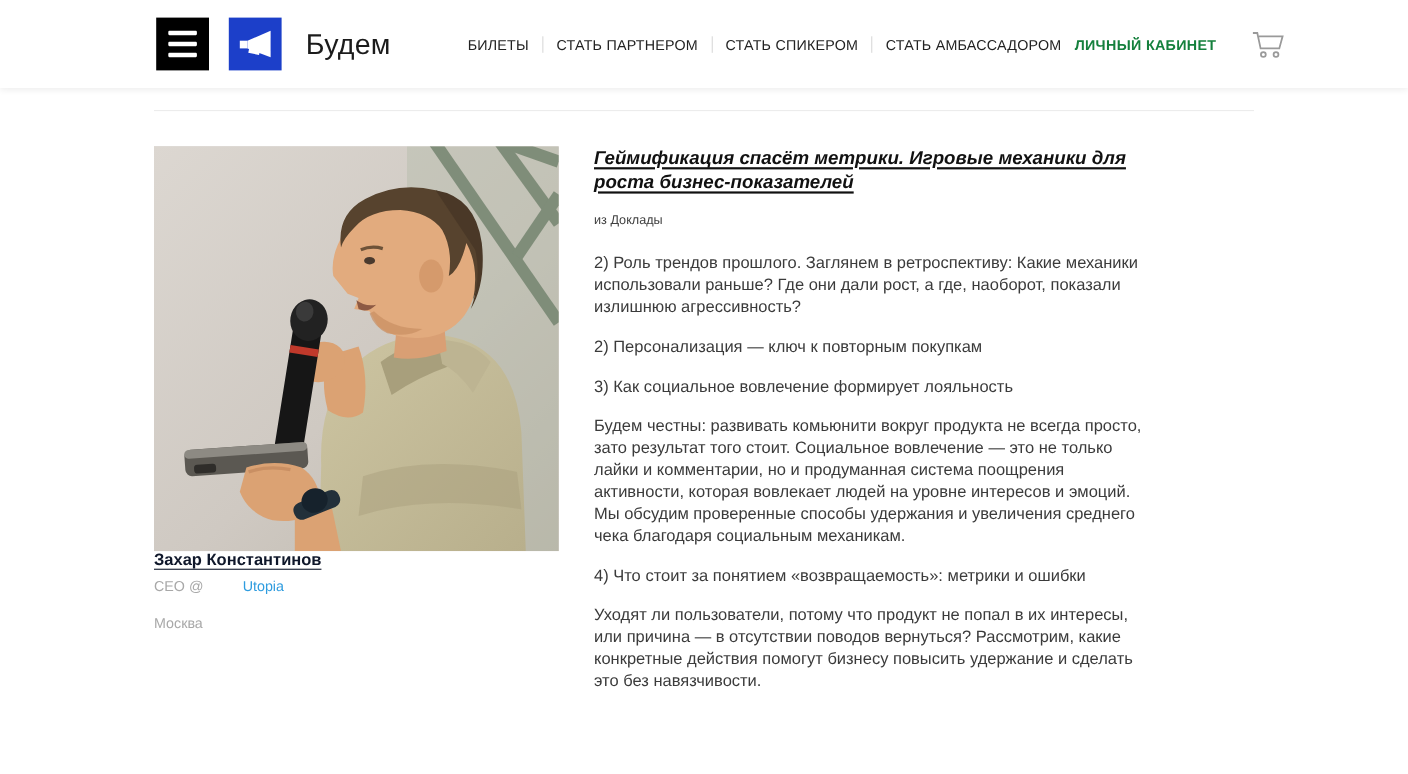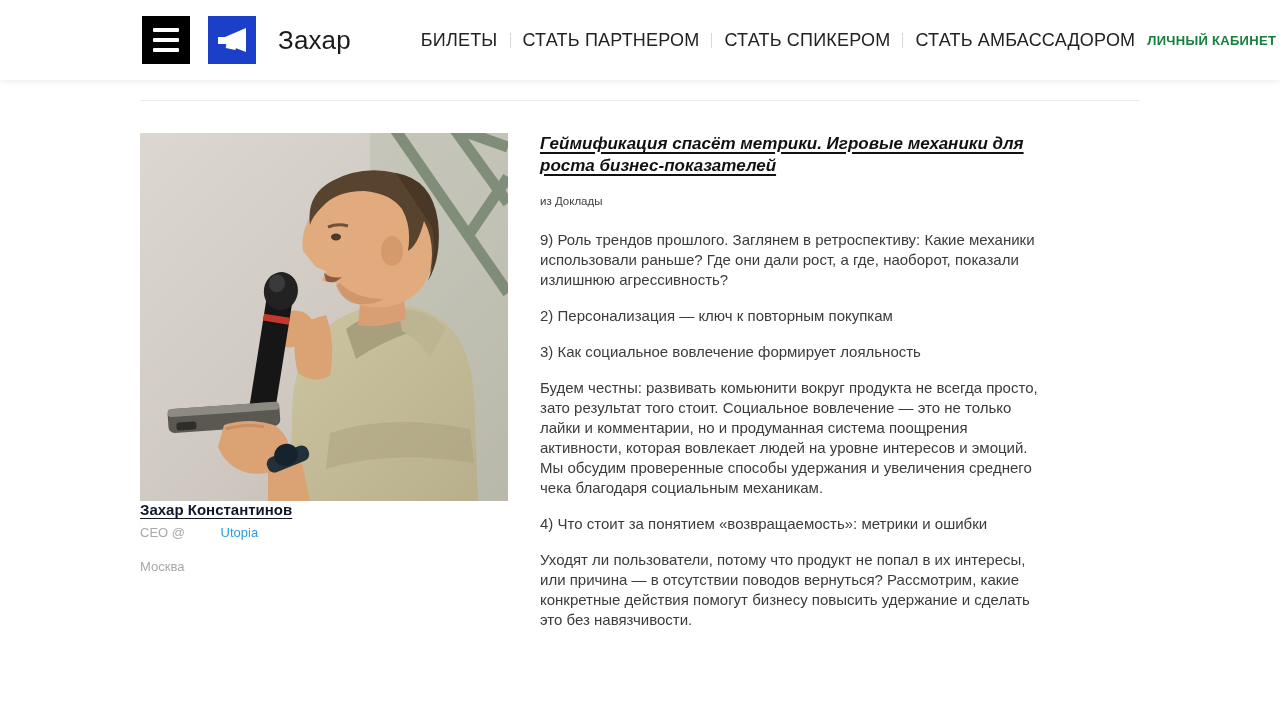--- a/index.html
+++ b/index.html
@@ -26,21 +26,21 @@
   .logo-sq {
     width: 48px; height: 48px; margin-left: 18px; flex: 0 0 auto;
     display: flex; align-items: center; justify-content: center; cursor: pointer;
   }
   .brand {
     font-size: 26px; font-weight: 500; color: #1b1b1b;
     margin-left: 22px; letter-spacing: 0.2px; cursor: pointer;
   }
   .nav { display: flex; align-items: center; margin-left: 58px; }
   .nav-item {
-    font-size: 18px; font-weight: 500; color: #222; text-transform: uppercase;
+    font-size: 13px; font-weight: 500; color: #222; text-transform: uppercase;
     letter-spacing: 0.2px; cursor: pointer; white-space: nowrap;
     padding: 2px 12px;
   }
   .nav-sep { width: 1px; height: 15px; background: #d9d9d9; }
   .header-right { margin-left: auto; display: flex; align-items: center; }
   .account-link {
     font-size: 13px; font-weight: 600; letter-spacing: 0.3px;
     text-transform: uppercase; cursor: pointer; white-space: nowrap;
   }
   .cart { margin-left: 30px; cursor: pointer; display: flex; align-items: center; }
@@ -86,21 +86,21 @@
       <svg width="34" height="30" viewBox="0 0 34 30">
         <g fill="#ffffff">
           <polygon points="31,3 10,12 10,19 31,27"></polygon>
           <rect x="3" y="12" width="7" height="7"></rect>
           <rect x="11" y="20" width="10" height="4" transform="rotate(12 16 22)"></rect>
         </g>
       </svg>
     </span>
   </div>
 
-  <div class="brand">Захар</div>
+  <div class="brand">Будем</div>
 
   <nav class="nav">
     <span class="nav-item">БИЛЕТЫ</span>
     <span class="nav-sep"></span>
     <span class="nav-item">СТАТЬ ПАРТНЕРОМ</span>
     <span class="nav-sep"></span>
     <span class="nav-item">СТАТЬ СПИКЕРОМ</span>
     <span class="nav-sep"></span>
     <span class="nav-item">СТАТЬ АМБАССАДОРОМ</span>
   </nav>
@@ -207,21 +207,21 @@
 
     <div class="right-col">
       <h1 style="font-size:17px;font-style:italic;">
         <a class="talk-title">Геймификация спасёт метрики. Игровые механики для роста бизнес-показателей</a>
       </h1>
       <div class="talk-category">
         <span>из </span><span>Доклады</span>
       </div>
 
       <div class="talk-body">
-        <p>9) Роль трендов прошлого. Заглянем в ретроспективу: Какие механики использовали раньше? Где они дали рост, а где, наоборот, показали излишнюю агрессивность?</p>
+        <p>2) Роль трендов прошлого. Заглянем в ретроспективу: Какие механики использовали раньше? Где они дали рост, а где, наоборот, показали излишнюю агрессивность?</p>
         <p>2) Персонализация — ключ к повторным покупкам</p>
         <p>3) Как социальное вовлечение формирует лояльность</p>
         <p>Будем честны: развивать комьюнити вокруг продукта не всегда просто, зато результат того стоит. Социальное вовлечение — это не только лайки и комментарии, но и продуманная система поощрения активности, которая вовлекает людей на уровне интересов и эмоций. Мы обсудим проверенные способы удержания и увеличения среднего чека благодаря социальным механикам.</p>
         <p>4) Что стоит за понятием «возвращаемость»: метрики и ошибки</p>
         <p>Уходят ли пользователи, потому что продукт не попал в их интересы, или причина — в отсутствии поводов вернуться? Рассмотрим, какие конкретные действия помогут бизнесу повысить удержание и сделать это без навязчивости.</p>
 
       </div>
     </div>
   </div>
 </main>

